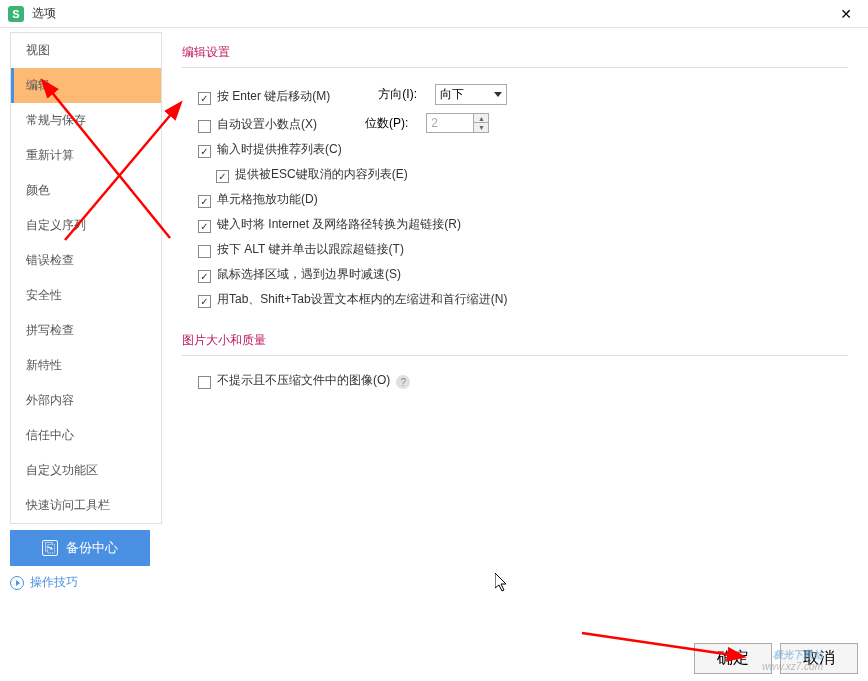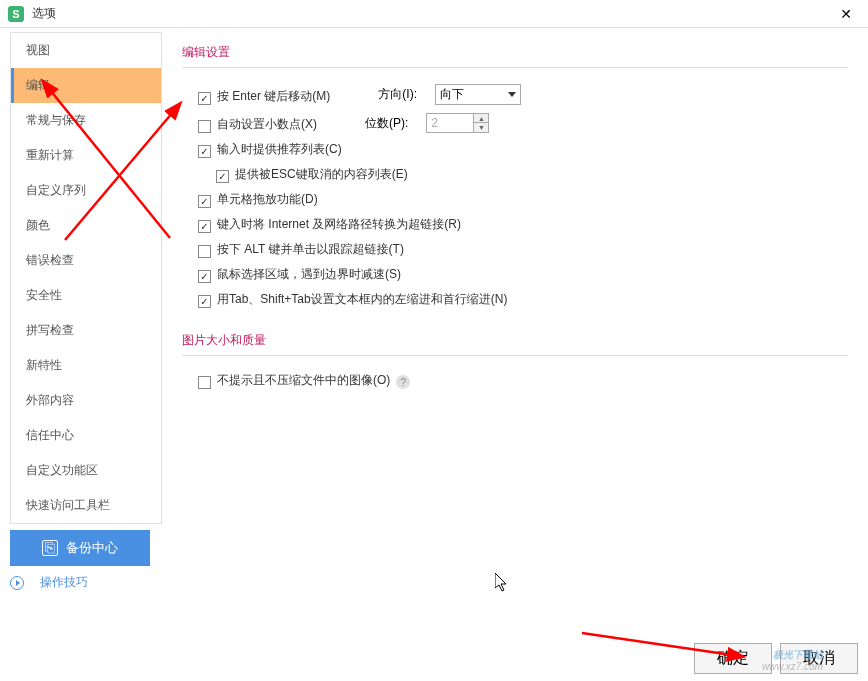--- a/index.html
+++ b/index.html
@@ -74,21 +74,21 @@
       width: 16px; height: 16px;
       border: 1.5px solid white;
       border-radius: 2px;
       display: flex; align-items: center; justify-content: center;
     }
     .tips-link {
       margin: 8px 0 0 10px;
       color: #4a90e2;
       display: flex;
       align-items: center;
-      gap: 16px;
+      gap: 6px;
       cursor: pointer;
     }
     .tips-link .play-icon {
       width: 14px; height: 14px;
       border: 1.5px solid #4a90e2;
       border-radius: 50%;
       display: flex; align-items: center; justify-content: center;
     }
     .tips-link .play-icon::after {
       content: '';
@@ -132,21 +132,21 @@
     .direction-group {
       display: inline-flex;
       align-items: center;
       margin-left: 48px;
       gap: 18px;
     }
     .combo {
       border: 1px solid #aaa;
       background: white;
       padding: 1px 4px;
-      width: 86px;
+      width: 72px;
       display: inline-flex;
       align-items: center;
       justify-content: space-between;
       font-size: 12px;
     }
     .combo .arrow-down {
       width: 0; height: 0;
       border-left: 4px solid transparent;
       border-right: 4px solid transparent;
       border-top: 5px solid #333;
@@ -240,22 +240,22 @@
 </div>
 
 <div class="container">
   <div>
     <div class="sidebar">
       <div class="sidebar-items" id="sidebar-items">
           <div class="sidebar-item">视图</div>
           <div class="sidebar-item active">编辑</div>
           <div class="sidebar-item">常规与保存</div>
           <div class="sidebar-item">重新计算</div>
+          <div class="sidebar-item">颜色</div>
           <div class="sidebar-item">自定义序列</div>
-          <div class="sidebar-item">颜色</div>
           <div class="sidebar-item">错误检查</div>
           <div class="sidebar-item">安全性</div>
           <div class="sidebar-item">拼写检查</div>
           <div class="sidebar-item">新特性</div>
           <div class="sidebar-item">外部内容</div>
           <div class="sidebar-item">信任中心</div>
           <div class="sidebar-item">自定义功能区</div>
           <div class="sidebar-item">快速访问工具栏</div>
         </div>
     </div>

